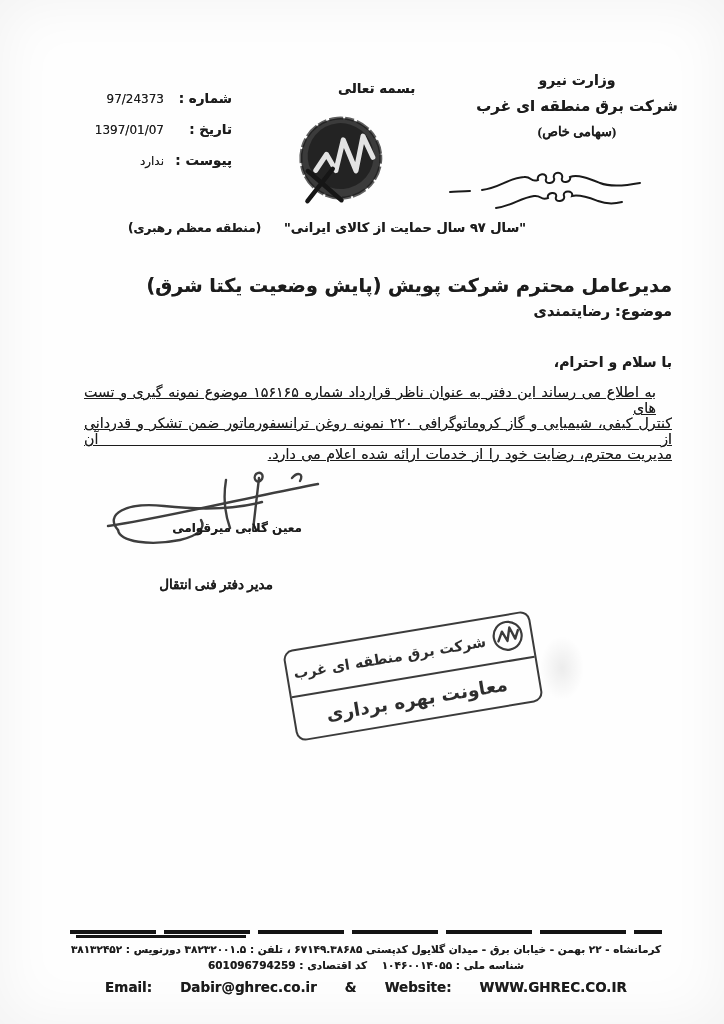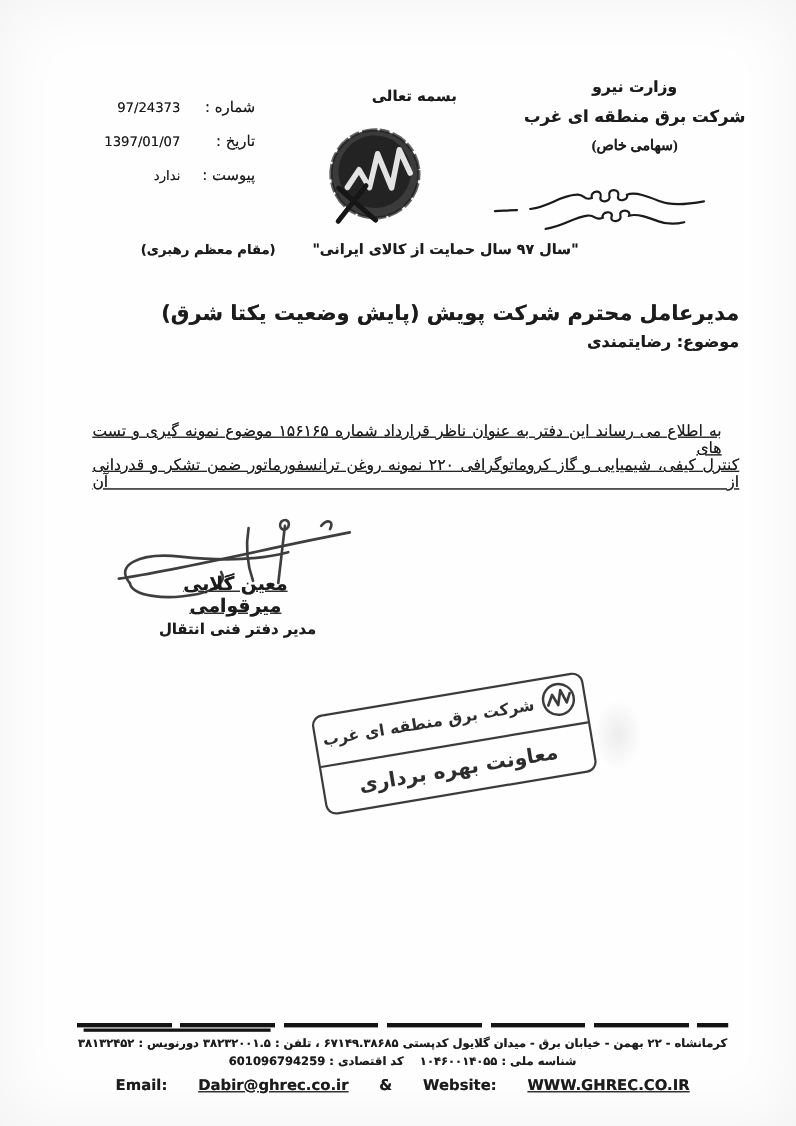--- a/index.html
+++ b/index.html
@@ -8,21 +8,21 @@
     background:#fefefe;overflow:hidden;
     font-family:"DejaVu Sans",sans-serif;color:#1c1c1c;
     box-shadow:inset 0 0 60px rgba(0,0,0,0.05);
   }
   .fa{direction:rtl;unicode-bidi:embed;}
   .scan{text-shadow:0 0 .5px rgba(20,20,20,.65);}
 
   
   .meta{position:absolute;left:84px;top:90px;width:148px;}
   .meta-row{display:flex;direction:rtl;align-items:baseline;height:31px;}
-  .meta-label{font-weight:normal;font-size:13.5px;width:60px;white-space:nowrap;}
+  .meta-label{font-weight:bold;font-size:13.5px;width:60px;white-space:nowrap;}
   .meta-value{font-size:12px;margin-right:8px;white-space:nowrap;direction:ltr;}
 
   
   .bismillah{position:absolute;left:338px;top:80px;width:92px;text-align:left;
     font-weight:bold;font-size:13.5px;}
   .logo-wrap{position:absolute;left:298px;top:110px;transform:rotate(-5deg);}
 
   
   .letterhead{position:absolute;left:468px;top:72px;width:218px;text-align:center;}
   .lh1{font-weight:bold;font-size:14px;margin-bottom:9px;}
@@ -46,24 +46,24 @@
   .salutation{position:absolute;right:52px;top:354px;width:620px;text-align:right;
     font-size:14px;font-weight:bold;}
   .body-line{position:absolute;right:52px;left:84px;font-size:14.2px;direction:rtl;
     text-align:justify;text-align-last:justify;word-spacing:1px;text-decoration:underline;}
   .bl0{top:384px;padding-right:16px;}
   .bl1{top:415px;}
   .bl2{top:446px;text-align-last:right;}
 
   
   .sig-scribble{position:absolute;left:104px;top:468px;}
-  .sig-name{position:absolute;left:126px;top:521px;width:176px;text-align:center;
-    font-weight:bold;font-size:17px;text-decoration:underline;}
-  .sig-title{position:absolute;left:136px;top:564px;width:160px;text-align:center;
-    font-weight:bold;font-size:13.5px;}
+  .sig-name{position:absolute;left:126px;top:521px;width:176px;
+    font-weight:bold;font-size:12px;}
+  .sig-title{position:absolute;left:136px;top:576px;width:160px;text-align:center;
+    font-weight:bold;font-size:13.5px;font-family:Liberation Serif, serif;}
 
   
   .stamp{position:absolute;left:288px;top:630px;width:246px;
     transform:rotate(-9.5deg);transform-origin:center;
     border:2.5px solid rgba(25,25,25,.85);border-radius:10px;
     color:rgba(22,22,22,.9);background:rgba(255,255,255,0);}
   .stamp-top{display:flex;direction:rtl;align-items:center;justify-content:center;
     gap:6px;height:44px;border-bottom:2.5px solid rgba(25,25,25,.85);padding:0 6px;}
   .stamp-top-text{font-weight:bold;font-size:14.5px;white-space:nowrap;}
   .stamp-bottom{height:42px;display:flex;align-items:center;justify-content:center;
@@ -71,21 +71,21 @@
   .smudge{position:absolute;left:540px;top:636px;width:44px;height:64px;
     background:radial-gradient(closest-side,rgba(0,0,0,.07),rgba(0,0,0,0));}
 
   
   .footer{position:absolute;left:66px;top:930px;width:600px;text-align:center;}
   .footer-bar{height:4px;margin:0 4px 3px 4px;
     background:repeating-linear-gradient(90deg,#141414 0 86px,rgba(0,0,0,0) 86px 94px);}
   .footer-bar2{height:3px;width:170px;margin:-2px 0 3px 10px;background:#141414;}
   .f-line{font-weight:bold;font-size:10.5px;direction:rtl;white-space:pre-wrap;line-height:1.55;}
   .f-latin{margin-top:5px;font-weight:bold;font-size:13.5px;direction:ltr;}
-  .f-latin .u{text-decoration:underline;}
+  .f-latin .u{}
   .f-latin span{margin:0 14px;}
 </style>
 </head>
 <body>
 
 <div class="page">
 
   <div class="meta scan">
     <div class="meta-row">
       <span class="meta-label fa">شماره :</span>
@@ -124,28 +124,30 @@
       <g fill="none" stroke="#1a1a1a" stroke-width="2" stroke-linecap="round">
         <path d="M2 24 C8 24 14 23 22 23"></path>
         <path d="M34 22 C52 20 60 10 76 9 C84 8 82 15 90 12 C88 5 100 4 98 11 C96 17 108 16 106 10 C104 3 116 3 114 10 C112 16 124 15 122 9 C130 6 142 11 152 15 C162 19 176 18 192 15"></path>
         <path d="M48 40 C64 38 72 30 86 28 C94 27 92 33 100 30 C98 24 110 23 108 29 C106 35 118 34 116 28 C114 22 126 22 124 28 C132 26 142 30 150 33 C158 36 166 36 174 34"></path>
       </g>
     </svg>
   </div>
 
   <div class="slogan scan">
     <span class="slogan-text fa">"سال ۹۷ سال حمایت از کالای ایرانی"</span>
-    <span class="slogan-attr fa">(مقام معظم رهبری)</span>
+    <span class="slogan-attr fa">(منطقه معظم رهبری)</span>
   </div>
 
   <div class="recipient fa scan">مدیرعامل محترم شرکت پویش (پایش وضعیت یکتا شرق)</div>
   <div class="subject fa scan">موضوع: رضایتمندی</div>
 
+  <div class="salutation fa scan">با سلام و احترام،</div>
   <div class="body-line bl0 scan">به اطلاع می رساند این دفتر به عنوان ناظر قرارداد شماره ۱۵۶۱۶۵ موضوع نمونه گیری و تست های</div>
   <div class="body-line bl1 scan">کنترل کیفی، شیمیایی و گاز کروماتوگرافی ۲۲۰ نمونه روغن ترانسفورماتور ضمن تشکر و قدردانی از آن</div>
+  <div class="body-line bl2 scan">مدیریت محترم، رضایت خود را از خدمات ارائه شده اعلام می دارد.</div>
 
   <div class="sig-scribble">
     <svg width="220" height="90" viewBox="0 0 220 90">
       <g fill="none" stroke="#2a2a2a" stroke-width="2.4" stroke-linecap="round" opacity="0.9">
         <path d="M14 62 C0 46 22 34 60 38 C96 42 128 42 158 34"></path>
         <path d="M14 62 C16 74 46 78 76 72 C94 68 102 60 97 52"></path>
         <path d="M4 58 C60 50 150 28 214 16"></path>
         <path d="M122 12 C119 30 121 46 126 60"></path>
         <path d="M152 6 C148 11 154 17 158 11 C160 6 156 3 152 6"></path>
         <path d="M155 10 C153 28 151 46 149 62"></path>

